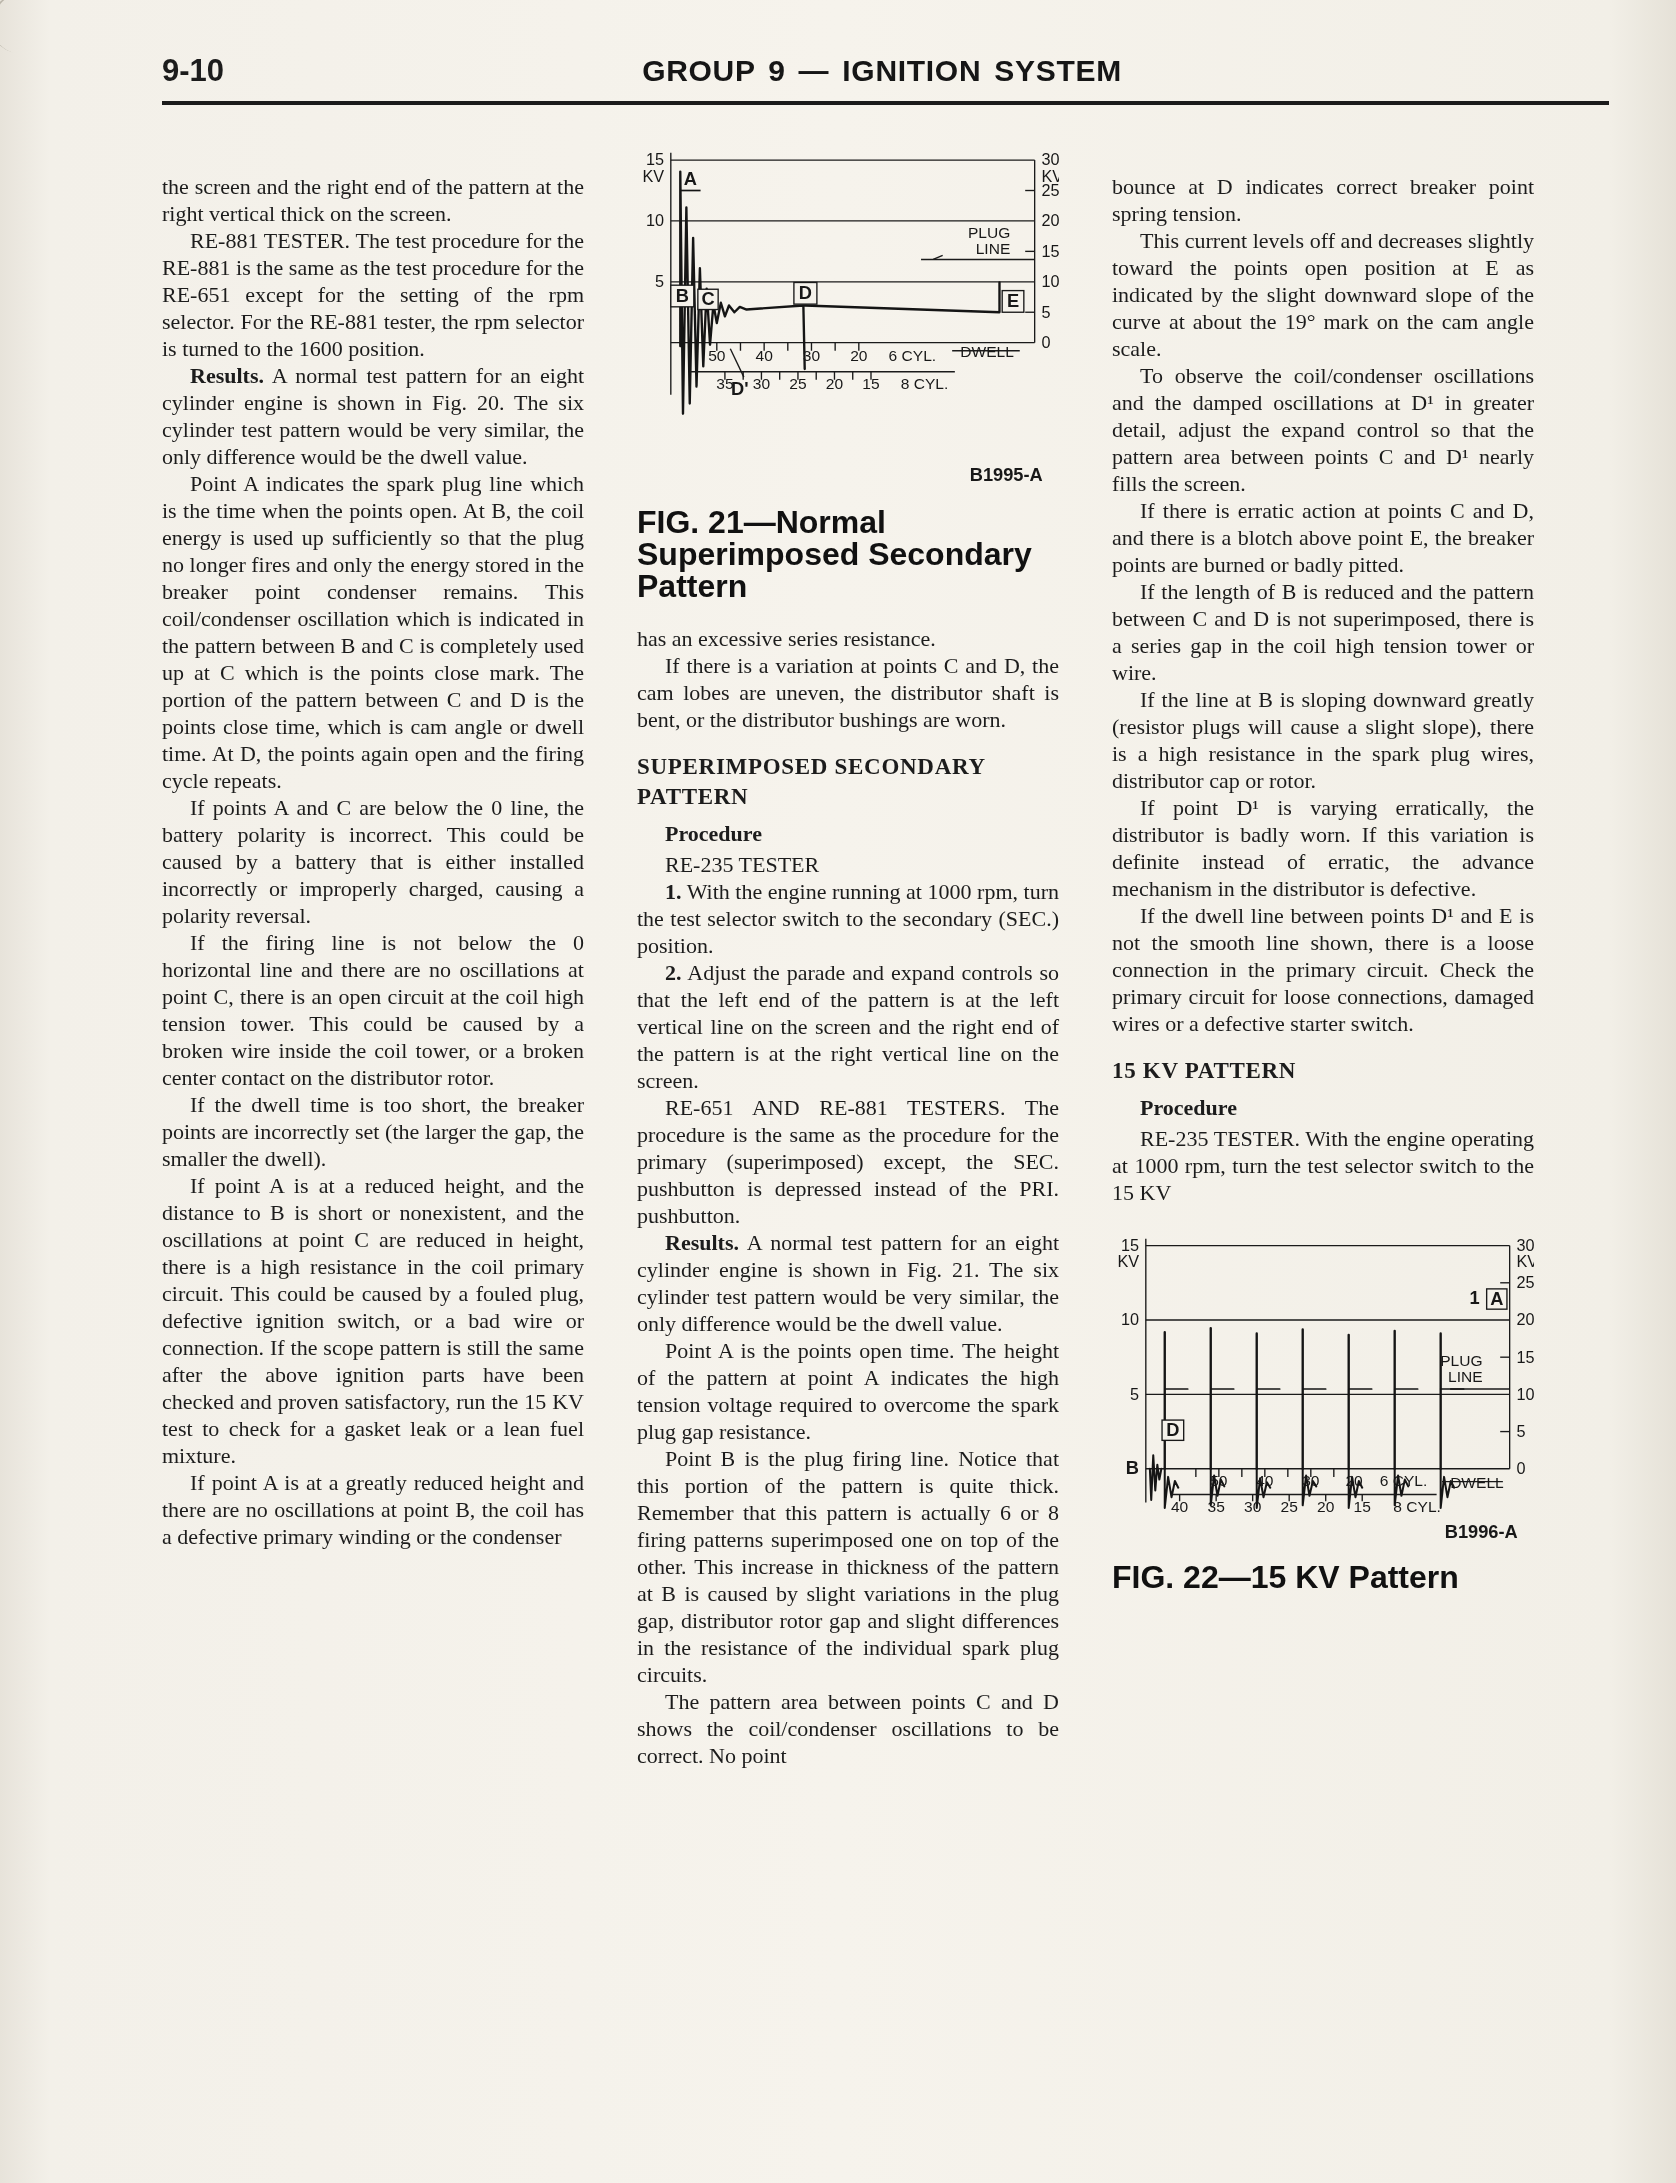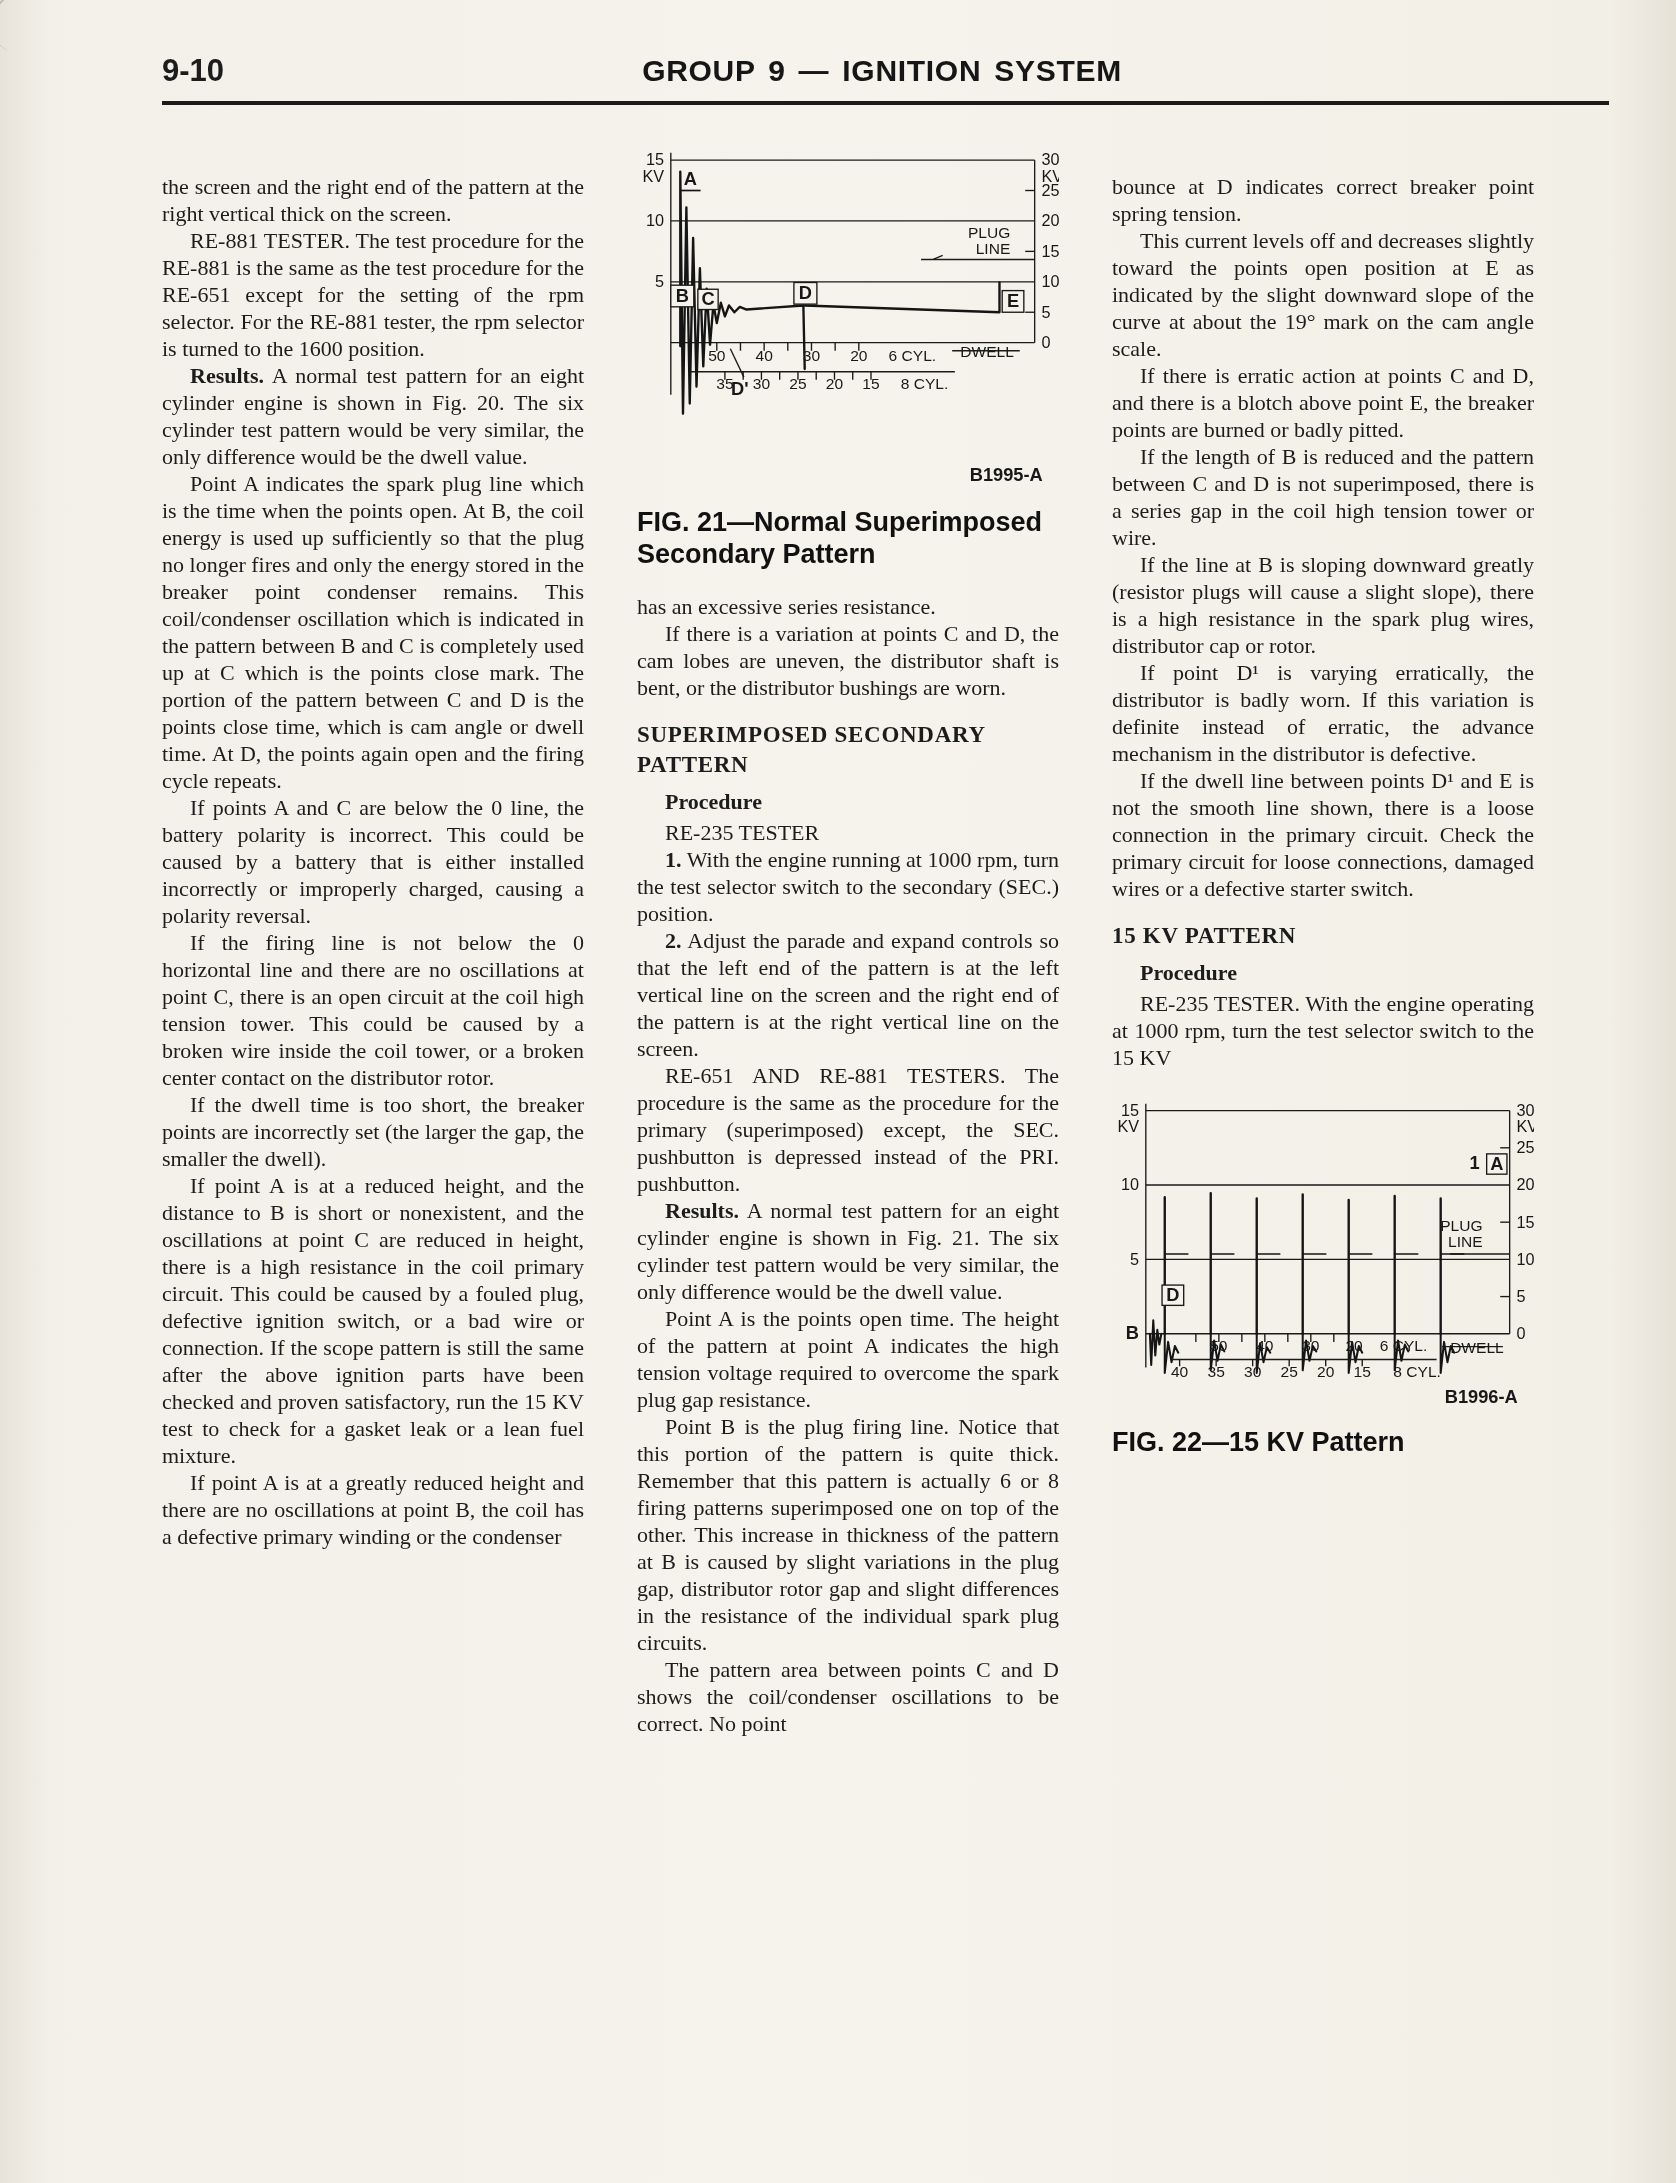--- a/index.html
+++ b/index.html
@@ -32,21 +32,21 @@
   .procedure-label{ font-size:22px; font-weight:bold; margin:4px 0 4px 28px; }
   .figure{ margin:0 0 23px 0; }
   .figure.bottom{ margin:26px 0 0 0; }
   .fig-svg{ display:block; }
   .fig-svg text{ font-family:"Liberation Sans", sans-serif; font-size:24px; fill:#181818; }
   .fig-svg text.pt{ font-weight:bold; font-size:27px; }
   .fig-svg text.sm{ font-size:23px; }
   .fig-svg text.code{ font-weight:bold; font-size:27px; }
   .fig-caption{
     font-family:"Liberation Sans", sans-serif; font-weight:bold;
-    font-size:27px; line-height:32px; margin-top:10.8px; color:#111;
+    font-size:32px; line-height:32px; margin-top:10.8px; color:#111;
   }
   .curl{
     position:absolute; top:-6.8px; left:-9.5px; width:61px; height:61px;
     border-left:2px solid #b9b4a8; border-radius:50%; transform:rotate(18deg);
     pointer-events:none;
   }
 </style>
 </head>
 <body>
 
@@ -174,20 +174,21 @@
       <p class="para">RE-651 AND RE-881 TESTERS. The procedure is the same as the procedure for the primary (superimposed) except, the SEC. pushbutton is depressed instead of the PRI. pushbutton.</p>
       <p class="para"><b class="lead">Results.</b> <span>A normal test pattern for an eight cylinder engine is shown in Fig. 21. The six cylinder test pattern would be very similar, the only difference would be the dwell value.</span></p>
       <p class="para">Point A is the points open time. The height of the pattern at point A indicates the high tension voltage required to overcome the spark plug gap resistance.</p>
       <p class="para">Point B is the plug firing line. Notice that this portion of the pattern is quite thick. Remember that this pattern is actually 6 or 8 firing patterns superimposed one on top of the other. This increase in thickness of the pattern at B is caused by slight variations in the plug gap, distributor rotor gap and slight differences in the resistance of the individual spark plug circuits.</p>
       <p class="para">The pattern area between points C and D shows the coil/condenser oscillations to be correct. No point</p>
     </section>
 
     <section class="col col-3">
       <p class="para flush">bounce at D indicates correct breaker point spring tension.</p>
       <p class="para">This current levels off and decreases slightly toward the points open position at E as indicated by the slight downward slope of the curve at about the 19° mark on the cam angle scale.</p>
+      <p class="para">To observe the coil/condenser oscillations and the damped oscillations at D¹ in greater detail, adjust the expand control so that the pattern area between points C and D¹ nearly fills the screen.</p>
       <p class="para">If there is erratic action at points C and D, and there is a blotch above point E, the breaker points are burned or badly pitted.</p>
       <p class="para">If the length of B is reduced and the pattern between C and D is not superimposed, there is a series gap in the coil high tension tower or wire.</p>
       <p class="para">If the line at B is sloping downward greatly (resistor plugs will cause a slight slope), there is a high resistance in the spark plug wires, distributor cap or rotor.</p>
       <p class="para">If point D¹ is varying erratically, the distributor is badly worn. If this variation is definite instead of erratic, the advance mechanism in the distributor is defective.</p>
       <p class="para">If the dwell line between points D¹ and E is not the smooth line shown, there is a loose connection in the primary circuit. Check the primary circuit for loose connections, damaged wires or a defective starter switch.</p>
 
       <h2 class="section-heading">15 KV PATTERN</h2>
       <h3 class="procedure-label">Procedure</h3>
 
       <p class="para">RE-235 TESTER. With the engine operating at 1000 rpm, turn the test selector switch to the 15 KV</p>

